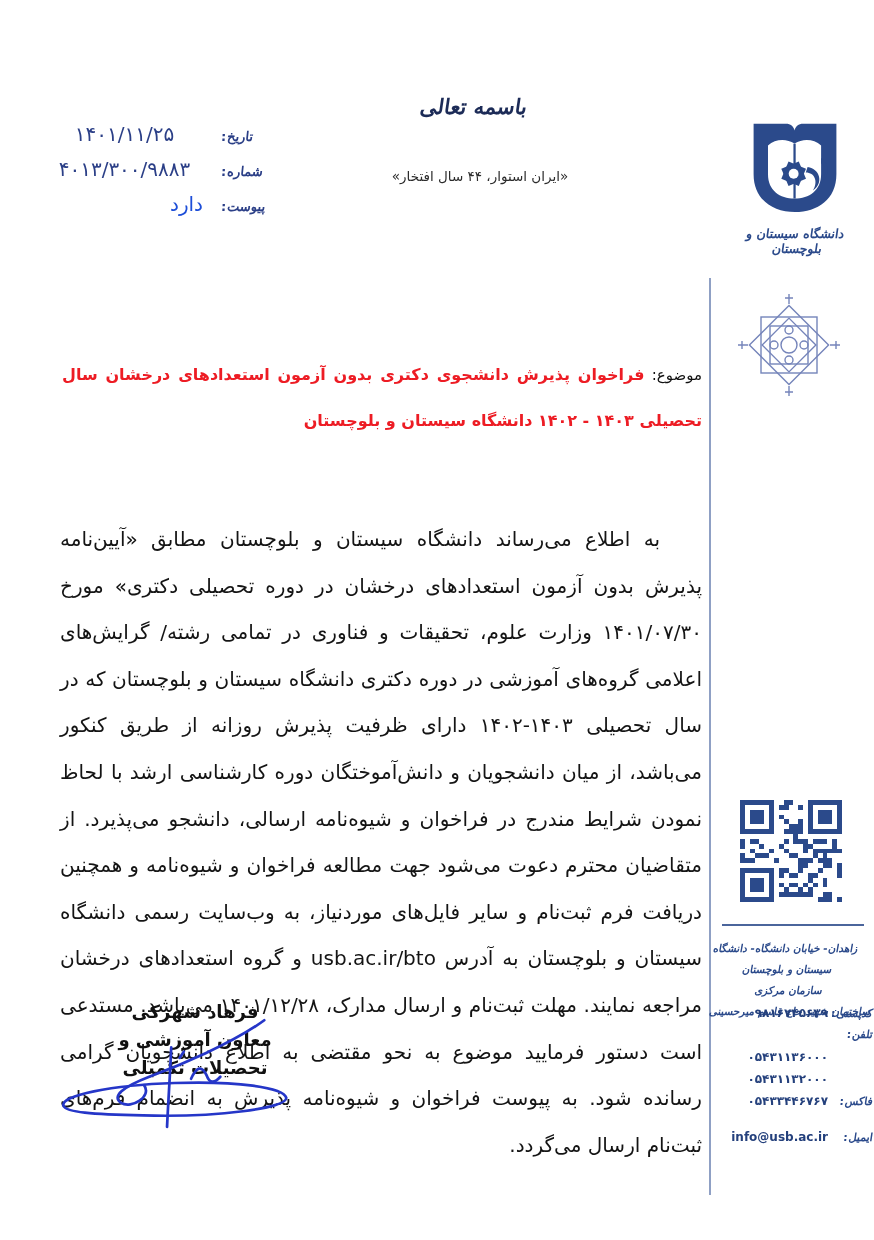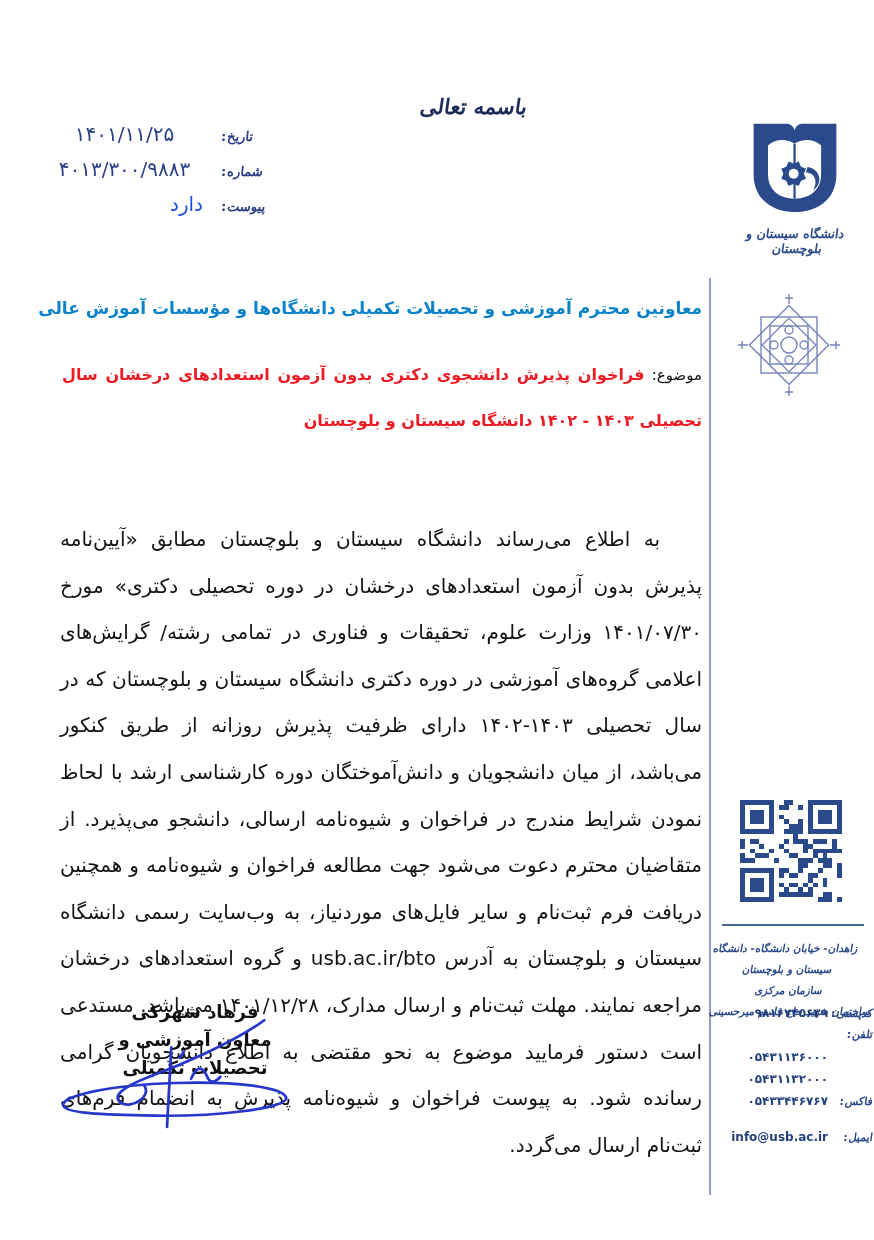--- a/index.html
+++ b/index.html
@@ -108,20 +108,21 @@
       <span class="meta-label">شماره:</span>
       <span class="meta-value">۴۰۱۳/۳۰۰/۹۸۸۳</span>
     </div>
     <div class="meta-row">
       <span class="meta-label">پیوست:</span>
       <span class="meta-value plain">دارد</span>
     </div>
   </div>
 
   <div class="bismillah">باسمه تعالی</div>
+  <div class="slogan">«ایران استوار، ۴۴ سال افتخار»</div>
 
   <div class="logo-wrap">
     <svg width="108" height="102" viewBox="0 0 120 112">
       <path d="M14 8 H50 C55 8 58.5 11 59.5 15.5 C60.5 11 64 8 69 8 H106 V64 C106 92 85 106 60 106 C35 106 14 92 14 64 Z" fill="var(--navy)"></path>
       <path d="M30 32 C38 25 50 24 59.5 30 C69 24 81 25 89 32 V64 C89 82 76 91 59.5 91 C43 91 30 82 30 64 Z" fill="#ffffff"></path>
       <path d="M59.5 30 V91" stroke="var(--navy)" stroke-width="2.5"></path>
       <path d="M89 46 C98 52 99 66 89 74 C96 66 94 54 89 52 Z" fill="var(--navy)"></path>
       <path d="M74 56 C88 58 92 74 80 82 C86 72 82 62 72 62 Z" fill="var(--navy)"></path>
       <g fill="var(--navy)">
         <rect x="48" y="53" width="21" height="21" transform="rotate(22.5 58.5 63.5)"></rect>
@@ -290,21 +291,20 @@
     <div class="contact-row">
       <span class="contact-label">فاکس:</span>
       <span class="contact-value">۰۵۴۳۳۴۴۶۷۶۷</span>
     </div>
     <div class="contact-row gap">
       <span class="contact-label">ایمیل:</span>
       <span class="contact-value email" dir="ltr">info@usb.ac.ir</span>
     </div>
   </div>
 
-  <div class="recipient-title">معاونین محترم آموزشی و تحصیلات تکمیلی دانشگاه‌ها و مؤسسات آموزش عالی</div>
 
   <div class="subject">
     <span class="subject-label">موضوع:</span>
     <span class="subject-text">فراخوان پذیرش دانشجوی دکتری بدون آزمون استعدادهای درخشان سال تحصیلی ۱۴۰۳ - ۱۴۰۲ دانشگاه سیستان و بلوچستان</span>
   </div>
 
 
   <p class="body-text"><span>به اطلاع می‌رساند دانشگاه سیستان و بلوچستان مطابق «آیین‌نامه پذیرش بدون آزمون استعدادهای درخشان در دوره تحصیلی دکتری» مورخ ۱۴۰۱/۰۷/۳۰ وزارت علوم، تحقیقات و فناوری در تمامی رشته/ گرایش‌های اعلامی گروه‌های آموزشی در دوره دکتری دانشگاه سیستان و بلوچستان که در سال تحصیلی ۱۴۰۳-۱۴۰۲ دارای ظرفیت پذیرش روزانه از طریق کنکور می‌باشد، از میان دانشجویان و دانش‌آموختگان دوره کارشناسی ارشد با لحاظ نمودن شرایط مندرج در فراخوان و شیوه‌نامه ارسالی، دانشجو می‌پذیرد. از متقاضیان محترم دعوت می‌شود جهت مطالعه فراخوان و شیوه‌نامه و همچنین دریافت فرم ثبت‌نام و سایر فایل‌های موردنیاز، به وب‌سایت رسمی دانشگاه سیستان و بلوچستان به آدرس</span> <bdi dir="ltr" class="website">usb.ac.ir/bto</bdi> <span>و گروه استعدادهای درخشان مراجعه نمایند. مهلت ثبت‌نام و ارسال مدارک، ۱۴۰۱/۱۲/۲۸ می‌باشد. مستدعی است دستور فرمایید موضوع به نحو مقتضی به اطلاع دانشجویان گرامی رسانده شود. به پیوست فراخوان و شیوه‌نامه پذیرش به انضمام فرم‌های ثبت‌نام ارسال می‌گردد.</span></p>
 
   <div class="signer">

